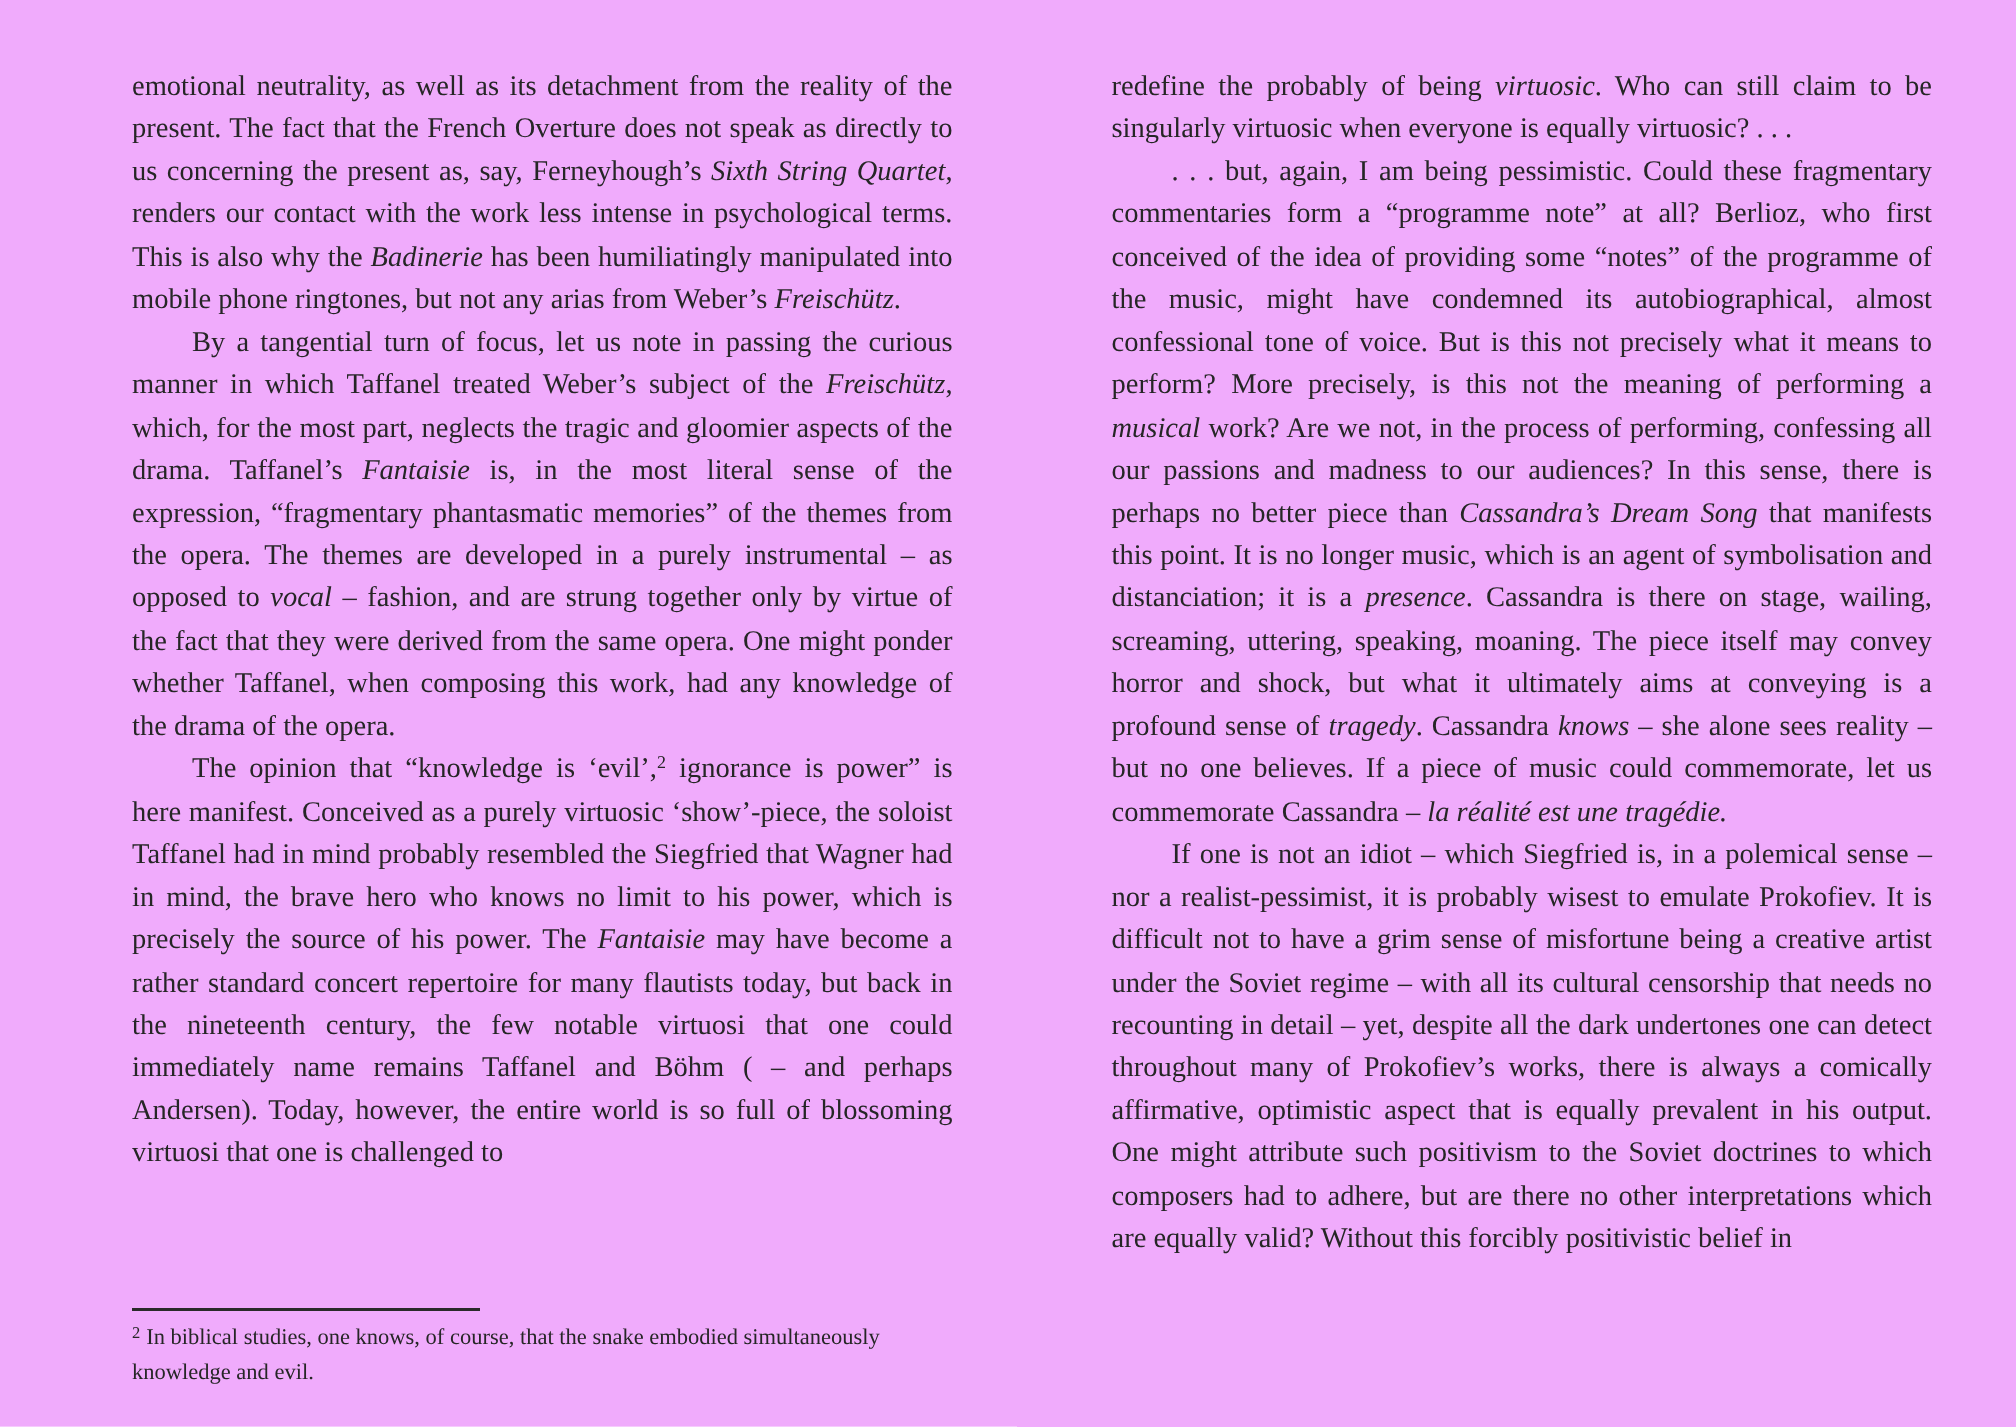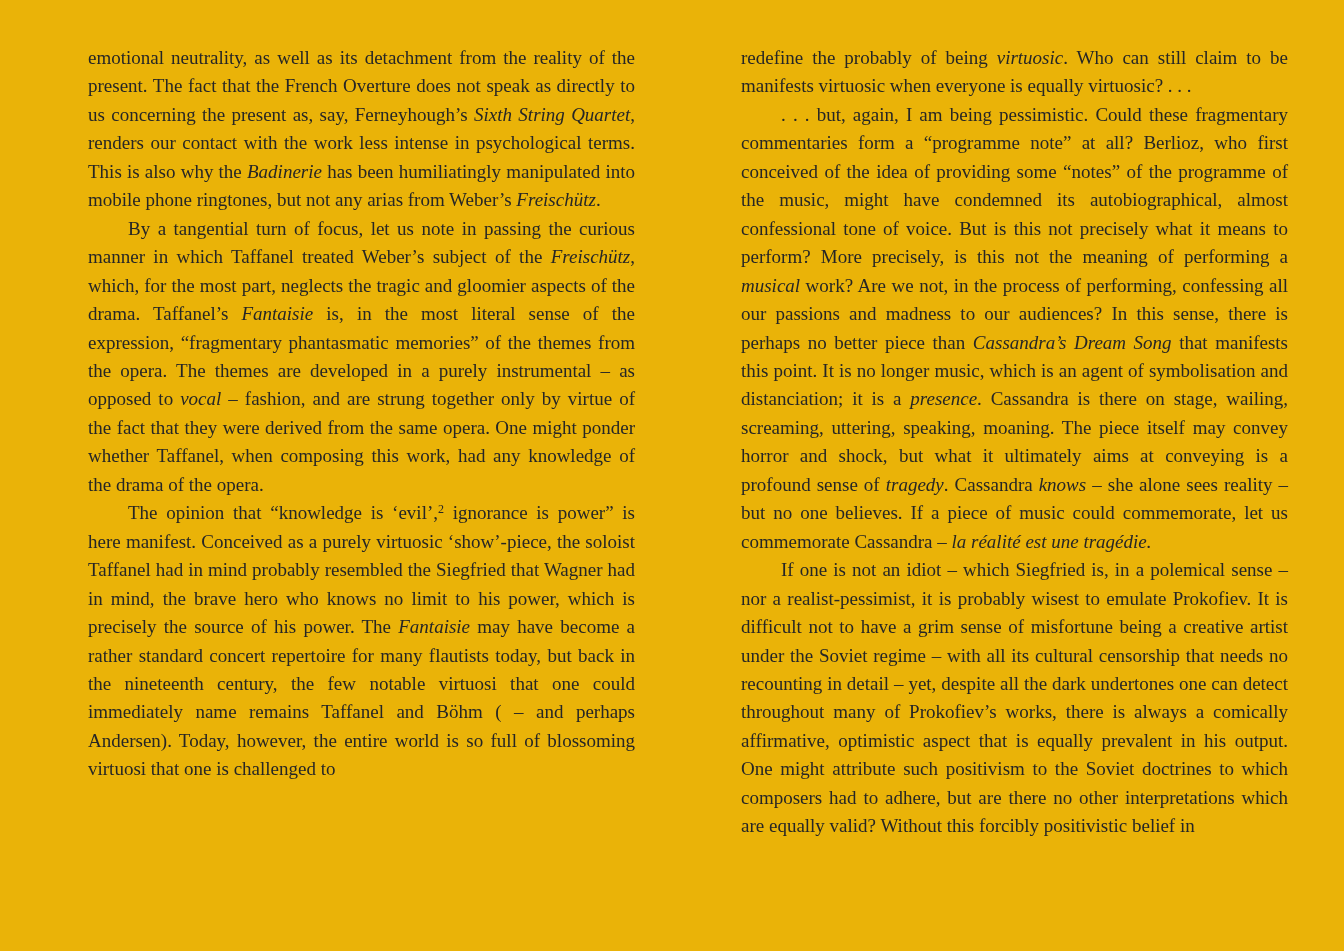--- a/index.html
+++ b/index.html
@@ -11,21 +11,21 @@
     width: 1344px;
     height: 951px;
     position: relative;
     font-family: "Liberation Serif", serif;
     color: #262626;
     overflow: hidden;
   }
   .page-spread {
     position: absolute;
     inset: 0;
-    background: #eab308;
+    background: #f0abfc;
   }
   .text-column {
     position: absolute;
     top: 44px;
     width: 547px;
     font-size: 19px;
     line-height: 28.45px;
     text-align: justify;
   }
   .col-left  { left: 88px;  }
@@ -70,17 +70,21 @@
 </head>
 <body>
 
 <div class="page-spread">
   <div class="text-column col-left" id="col-0">
       <p class="para"><span>emotional neutrality, as well as its detachment from the reality of the present. The fact that the French Overture does not speak as directly to us concerning the present as, say, Ferneyhough’s </span><em>Sixth String Quartet</em><span>, renders our contact with the work less intense in psychological terms. This is also why the </span><em>Badinerie</em><span> has been humiliatingly manipulated into mobile phone ringtones, but not any arias from Weber’s </span><em>Freischütz</em><span>.</span></p>
       <p class="para indent"><span>By a tangential turn of focus, let us note in passing the curious manner in which Taffanel treated Weber’s subject of the </span><em>Freischütz</em><span>, which, for the most part, neglects the tragic and gloomier aspects of the drama. Taffanel’s </span><em>Fantaisie</em><span> is, in the most literal sense of the expression, “fragmentary phantasmatic memories” of the themes from the opera. The themes are developed in a purely instrumental – as opposed to </span><em>vocal</em><span> – fashion, and are strung together only by virtue of the fact that they were derived from the same opera. One might ponder whether Taffanel, when composing this work, had any knowledge of the drama of the opera.</span></p>
       <p class="para indent"><span>The opinion that “knowledge is ‘evil’,</span><sup>2</sup><span> ignorance is power” is here manifest. Conceived as a purely virtuosic ‘show’-piece, the soloist Taffanel had in mind probably resembled the Siegfried that Wagner had in mind, the brave hero who knows no limit to his power, which is precisely the source of his power. The </span><em>Fantaisie</em><span> may have become a rather standard concert repertoire for many flautists today, but back in the nineteenth century, the few notable virtuosi that one could immediately name remains Taffanel and Böhm ( – and perhaps Andersen). Today, however, the entire world is so full of blossoming virtuosi that one is challenged to</span></p>
     </div>
   <div class="text-column col-right" id="col-1">
-      <p class="para"><span>redefine the probably of being </span><em>virtuosic</em><span>. Who can still claim to be manifests virtuosic when everyone is equally virtuosic? . . .</span></p>
+      <p class="para"><span>redefine the probably of being </span><em>virtuosic</em><span>. Who can still claim to be singularly virtuosic when everyone is equally virtuosic? . . .</span></p>
       <p class="para indent"><span>. . . but, again, I am being pessimistic. Could these fragmentary commentaries form a “programme note” at all? Berlioz, who first conceived of the idea of providing some “notes” of the programme of the music, might have condemned its autobiographical, almost confessional tone of voice. But is this not precisely what it means to perform? More precisely, is this not the meaning of performing a </span><em>musical</em><span> work? Are we not, in the process of performing, confessing all our passions and madness to our audiences? In this sense, there is perhaps no better piece than </span><em>Cassandra’s Dream Song</em><span> that manifests this point. It is no longer music, which is an agent of symbolisation and distanciation; it is a </span><em>presence</em><span>. Cassandra is there on stage, wailing, screaming, uttering, speaking, moaning. The piece itself may convey horror and shock, but what it ultimately aims at conveying is a profound sense of </span><em>tragedy</em><span>. Cassandra </span><em>knows</em><span> – she alone sees reality – but no one believes. If a piece of music could commemorate, let us commemorate Cassandra – </span><em>la réalité est une tragédie.</em></p>
       <p class="para indent"><span>If one is not an idiot – which Siegfried is, in a polemical sense – nor a realist-pessimist, it is probably wisest to emulate Prokofiev. It is difficult not to have a grim sense of misfortune being a creative artist under the Soviet regime – with all its cultural censorship that needs no recounting in detail – yet, despite all the dark undertones one can detect throughout many of Prokofiev’s works, there is always a comically affirmative, optimistic aspect that is equally prevalent in his output. One might attribute such positivism to the Soviet doctrines to which composers had to adhere, but are there no other interpretations which are equally valid? Without this forcibly positivistic belief in</span></p>
     </div>
+  <div class="footnote-area">
+    <div class="footnote-rule"></div>
+    <p class="footnote-text"><sup>2</sup><span>In biblical studies, one knows, of course, that the snake embodied simultaneously knowledge and evil.</span></p>
+  </div>
 </div>
 
 </body></html>

